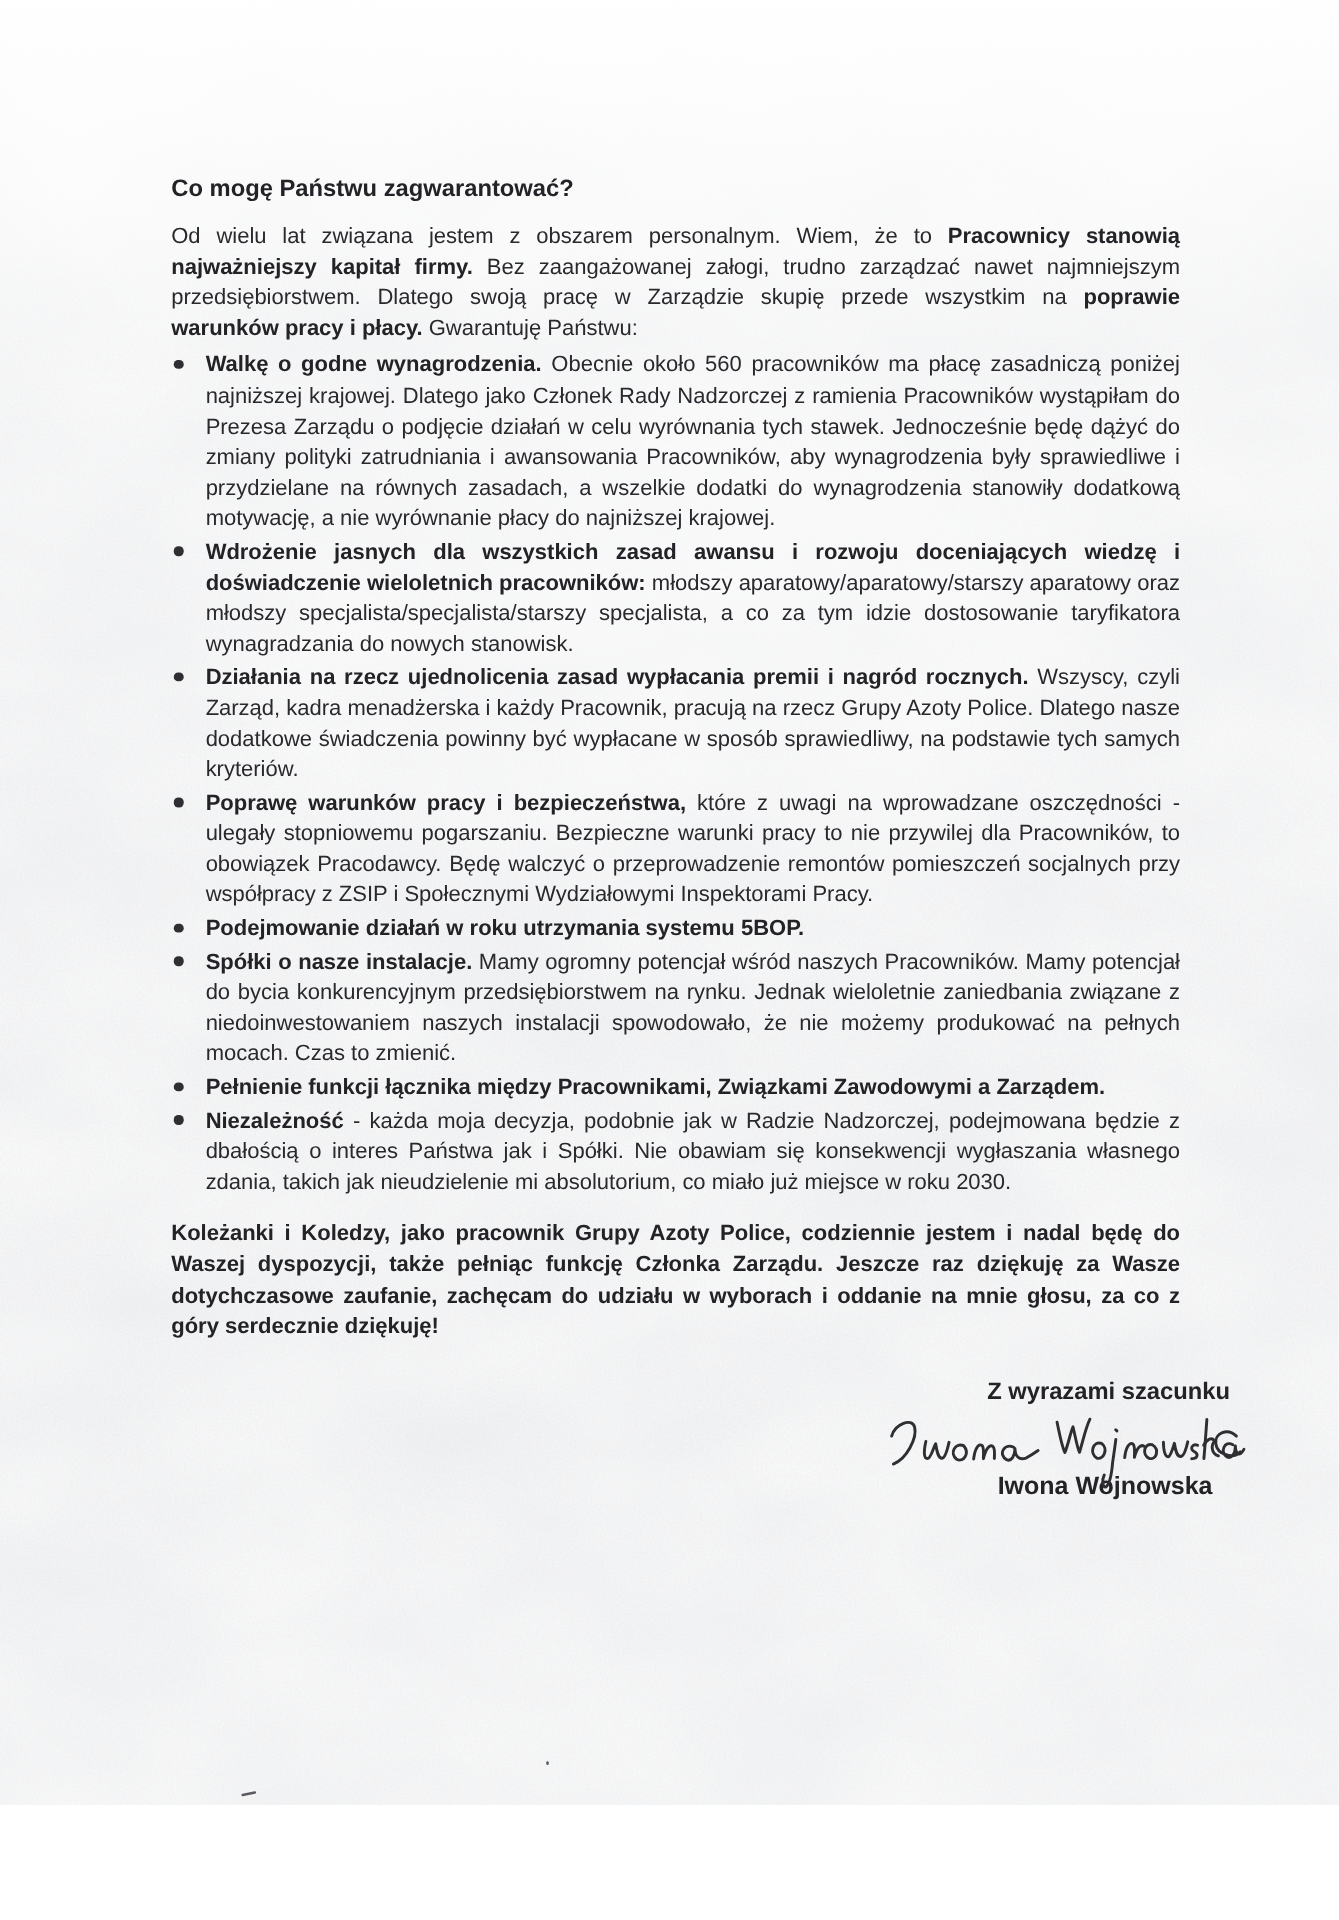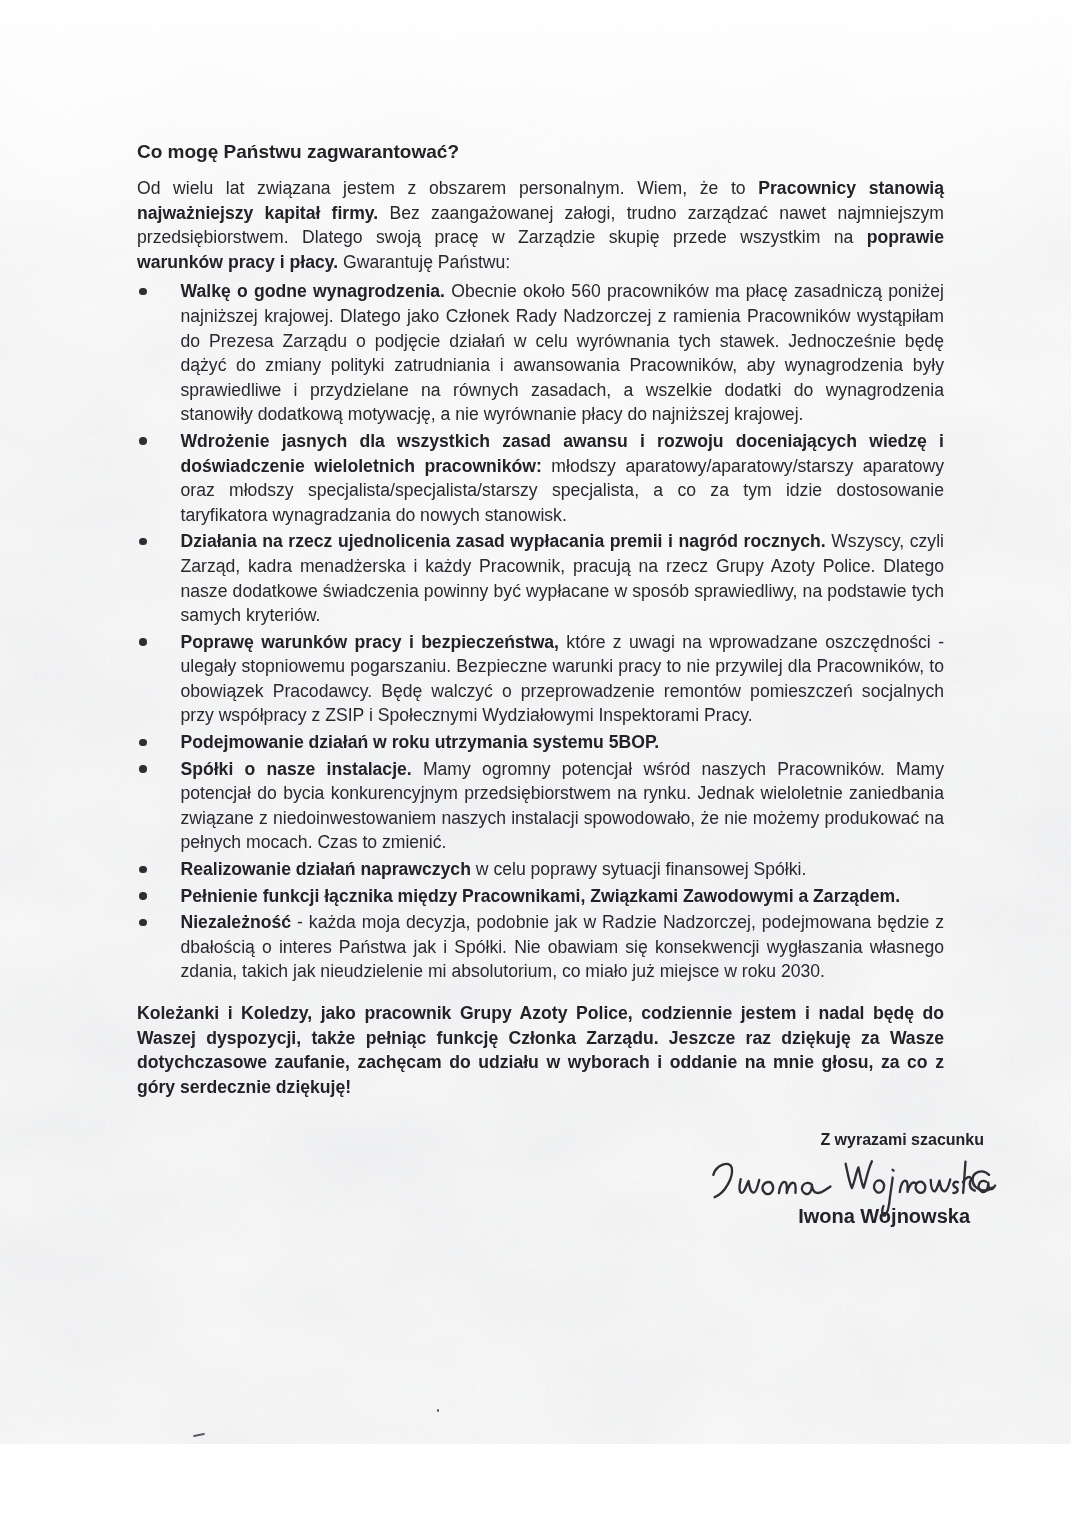--- a/index.html
+++ b/index.html
@@ -39,28 +39,28 @@
   }
   p.para{margin:0;}
   .bullet-list{margin-top:5px;}
   .bullet-item{display:flex;margin:2px 0;}
   .bullet-marker{
     flex:0 0 auto;
     width:7.5px;height:7.5px;border-radius:50%;
     background:#2e2e33;
     margin:8.5px 9px 0 2px;
   }
-  .bullet-text{flex:1 1 auto;margin-left:25px;text-align:justify;}
+  .bullet-text{flex:1 1 auto;margin-left:9px;text-align:justify;}
   p.closing{margin-top:17px;font-weight:bold;color:#222227;}
   .sig-block{
     margin-top:30px;
     margin-right:-40px;
     text-align:right;
   }
-  .salutation{font-size:16px;font-weight:bold;color:#222227;line-height:22px;}
+  .salutation{font-size:19px;font-weight:bold;color:#222227;line-height:22px;}
   .handwriting{
     display:inline-block;
     width:300px;height:76px;
     margin:0 -16px -30px 0;
     transform:rotate(-1deg);
   }
   .printed-name{font-size:20px;font-weight:bold;color:#222227;line-height:24px;margin-right:14px;}
   .speckle{position:absolute;background:#5a5a60;border-radius:1px;}
   .sp1{left:37px;top:1448px;width:2px;height:9px;transform:rotate(20deg);}
   .sp2{left:193px;top:1434px;width:12px;height:2px;transform:rotate(-12deg);border-radius:2px;}
@@ -118,24 +118,20 @@
         <div class="bullet-item">
           <span class="bullet-marker"></span>
           <div class="bullet-text"><span class="b">Podejmowanie działań w roku utrzymania systemu 5BOP.</span></div>
         </div>
         <div class="bullet-item">
           <span class="bullet-marker"></span>
           <div class="bullet-text"><span class="b">Spółki o nasze instalacje.</span><span> Mamy ogromny potencjał wśród naszych Pracowników. Mamy potencjał do bycia konkurencyjnym przedsiębiorstwem na rynku. Jednak wieloletnie zaniedbania związane z niedoinwestowaniem naszych instalacji spowodowało, że nie możemy produkować na pełnych mocach. Czas to zmienić.</span></div>
         </div>
         <div class="bullet-item">
           <span class="bullet-marker"></span>
-          <div class="bullet-text"><span class="b">Realizowanie działań naprawczych</span><span> w celu poprawy sytuacji finansowej Spółki.</span></div>
-        </div>
-        <div class="bullet-item">
-          <span class="bullet-marker"></span>
           <div class="bullet-text"><span class="b">Pełnienie funkcji łącznika między Pracownikami, Związkami Zawodowymi a Zarządem.</span></div>
         </div>
         <div class="bullet-item">
           <span class="bullet-marker"></span>
           <div class="bullet-text"><span class="b">Niezależność</span><span> - każda moja decyzja, podobnie jak w Radzie Nadzorczej, podejmowana będzie z dbałością o interes Państwa jak i Spółki. Nie obawiam się konsekwencji wygłaszania własnego zdania, takich jak nieudzielenie mi absolutorium, co miało już miejsce w roku 2030.</span></div>
         </div>
       </div>
 
     <p class="para closing" id="closing"><span class="b">Koleżanki i Koledzy, jako pracownik Grupy Azoty Police, codziennie jestem i nadal będę do Waszej dyspozycji, także pełniąc funkcję Członka Zarządu. Jeszcze raz dziękuję za Wasze dotychczasowe zaufanie, zachęcam do udziału w wyborach i oddanie na mnie głosu, za co z góry serdecznie dziękuję!</span></p>
 

